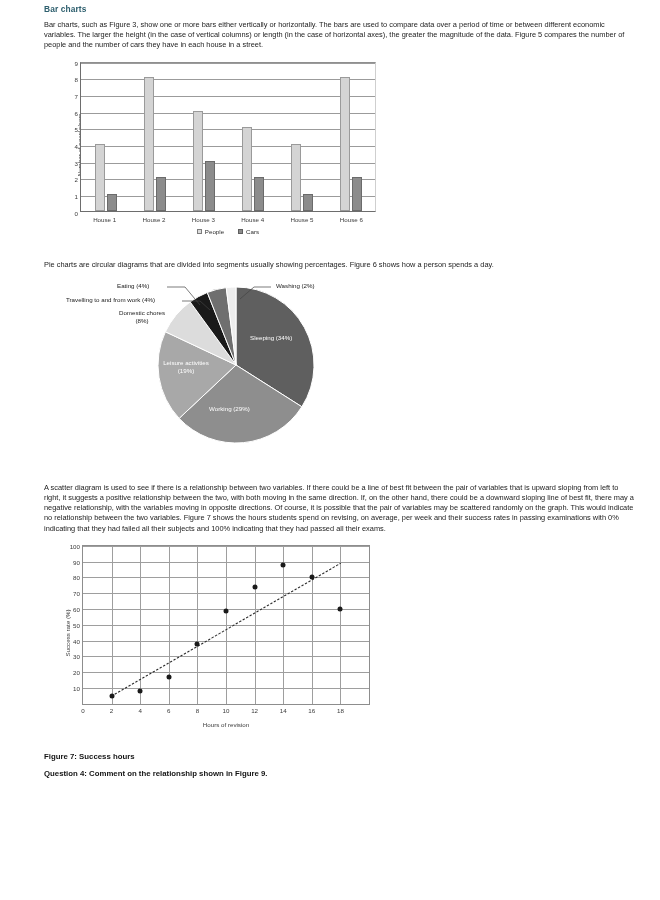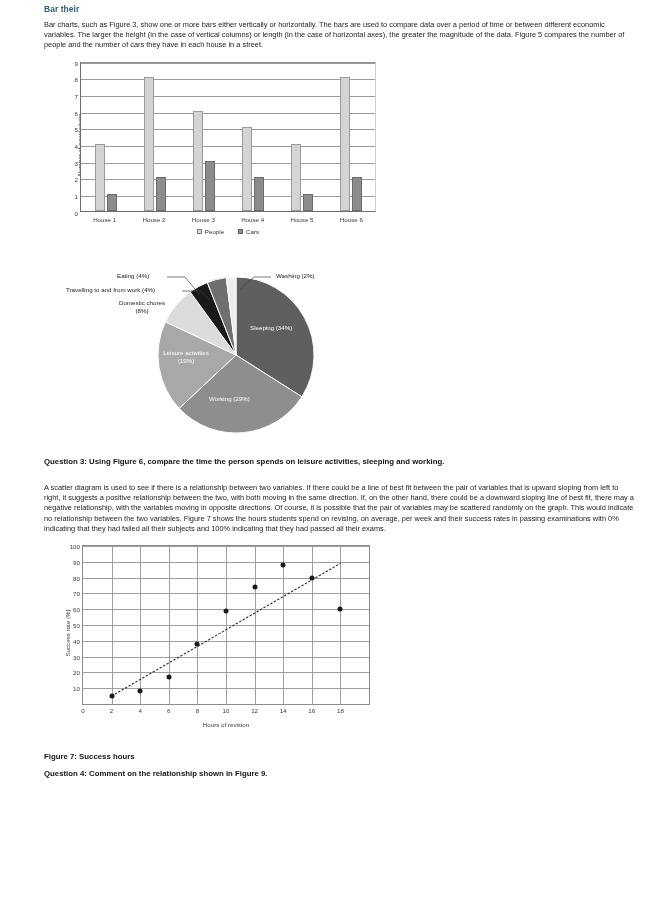--- a/index.html
+++ b/index.html
@@ -244,21 +244,21 @@
     font-size: 6.2px;
     color: #3a3a3a;
   }
 </style>
 </head>
 <body>
 
 <div class="page">
   <div class="content">
 
-    <div class="section-heading">Bar their</div>
+    <div class="section-heading">Bar charts</div>
     <p class="body-text">Bar charts, such as Figure 3, show one or more bars either vertically or horizontally. The bars are used to compare data over a period of time or between different economic variables. The larger the height (in the case of vertical columns) or length (in the case of horizontal axes), the greater the magnitude of the data. Figure 5 compares the number of people and the number of cars they have in each house in a street.</p>
 
     <div class="gap-s"></div>
 
     <div class="barchart-wrap">
       <div class="bc-ylabel">Number of people/cars</div>
       <div class="bc-plot">
         <div class="bc-grid" id="bc-grid">
             <div class="bc-gridline" style="top: 0px;"></div>
             <div class="bc-ytick" style="top: 0px;">9</div>
@@ -324,20 +324,21 @@
           <span class="swatch cars"></span>
           <span>Cars</span>
         </div>
       </div>
     </div>
 
     <div class="gap-m"></div>
 
     <div class="gap-l"></div>
 
+    <p class="body-text">Pie charts are circular diagrams that are divided into segments usually showing percentages. Figure 6 shows how a person spends a day.</p>
 
     <div class="gap-s"></div>
 
     <div class="piechart-wrap">
       <svg class="pie-svg" width="330" height="172" viewBox="0 0 330 172">
         <g id="pie-slices">
             <path d="M 182 88 L 182.00 10.00 A 78 78 0 0 1 247.86 129.79 Z" fill="#5f5f5f" stroke="#ffffff" stroke-width="1"></path>
             <path d="M 182 88 L 247.86 129.79 A 78 78 0 0 1 125.14 141.39 Z" fill="#8e8e8e" stroke="#ffffff" stroke-width="1"></path>
             <path d="M 182 88 L 125.14 141.39 A 78 78 0 0 1 111.42 54.79 Z" fill="#a8a8a8" stroke="#ffffff" stroke-width="1"></path>
             <path d="M 182 88 L 111.42 54.79 A 78 78 0 0 1 136.15 24.90 Z" fill="#dcdcdc" stroke="#ffffff" stroke-width="1"></path>
@@ -356,21 +357,20 @@
       <div class="pie-label" style="left:222px; top:5px;">Washing (2%)</div>
       <div class="pie-label" style="left:12px; top:19px;">Travelling to and from work (4%)</div>
       <div class="pie-label multi" style="left:60px; top:32px; width:56px;">Domestic chores (8%)</div>
       <div class="pie-label multi inner" style="left:108px; top:82px; width:48px;">Leisure activities (19%)</div>
       <div class="pie-label inner" style="left:155px; top:128px;">Working (29%)</div>
       <div class="pie-label inner" style="left:196px; top:57px;">Sleeping (34%)</div>
     </div>
 
     <div class="gap-m"></div>
     <div class="gap-s"></div>
-    <p class="question">Question 3: Using Figure 6, compare the time the person spends on leisure activities, sleeping and working.</p>
 
     <div class="gap-l"></div>
 
     <p class="body-text">A scatter diagram is used to see if there is a relationship between two variables. If there could be a line of best fit between the pair of variables that is upward sloping from left to right, it suggests a positive relationship between the two, with both moving in the same direction. If, on the other hand, there could be a downward sloping line of best fit, there may a negative relationship, with the variables moving in opposite directions. Of course, it is possible that the pair of variables may be scattered randomly on the graph. This would indicate no relationship between the two variables. Figure 7 shows the hours students spend on revising, on average, per week and their success rates in passing examinations with 0% indicating that they had failed all their subjects and 100% indicating that they had passed all their exams.</p>
 
     <div class="gap-s"></div>
 
     <div class="scatter-wrap">
       <div class="sc-ylabel">Success rate (%)</div>
       <div class="sc-plot" id="sc-plot">

